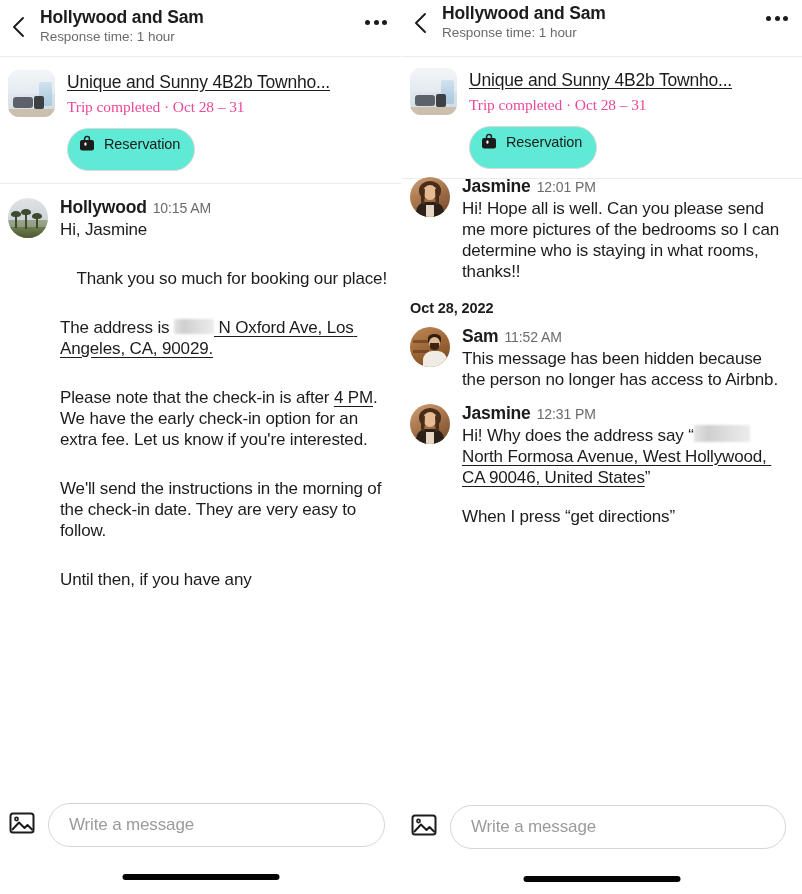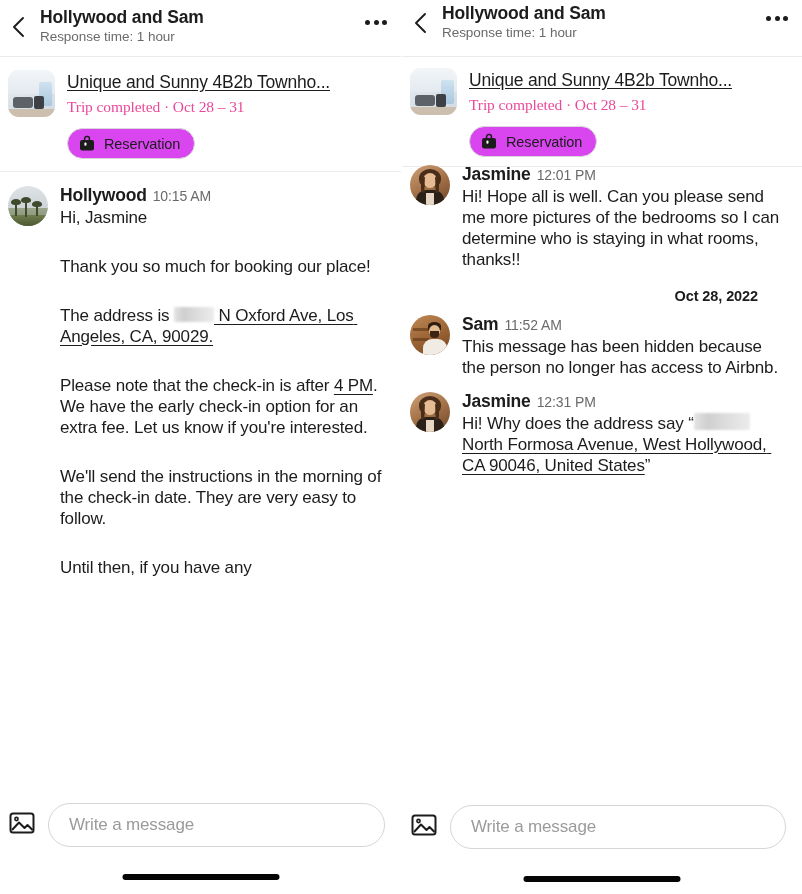--- a/index.html
+++ b/index.html
@@ -142,24 +142,24 @@
     margin-top: 2px;
     letter-spacing: -0.1px;
     font-family: Liberation Serif, serif;
   }
 
   .reservation-btn {
     display: inline-flex;
     align-items: center;
     gap: 9px;
     margin-top: 10px;
-    padding: 6px 14px 6px 11px;
+    padding: 6px 14px 18px 11px;
     border: 1px solid #d8d8d8;
     border-radius: 22px;
-    background: #d946ef;
+    background: #5eead4;
     cursor: pointer;
   }
   .reservation-btn .label {
     font-size: 14.5px;
     color: #1c1c1c;
     letter-spacing: -0.1px;
   }
   .bag-icon { width: 16px; height: 17px; display: block; }
 
   
@@ -285,21 +285,21 @@
     width: 40px;
     height: 15px;
     vertical-align: -1px;
     border-radius: 1px;
     background: linear-gradient(90deg,#e4e4e4,#cfcfcf 25%,#dedede 60%,#ececec);
     filter: blur(1.2px);
   }
   .redact.wide { width: 56px; height: 17px; }
 
   .date-sep {
-    text-align: right;
+    text-align: left;
     font-size: 14.5px;
     font-weight: 700;
     color: #1c1c1c;
     letter-spacing: -0.1px;
     margin: 18px 0 9px 0;
     padding-right: 30px;
   }
 
   
   .composer {
@@ -398,21 +398,21 @@
           <div class="g"></div>
             <div class="p p1"></div>
             <div class="p p2"></div>
             <div class="p p3"></div>
         </div>
         <div class="msg-body">
           <div class="msg-head">
             <span class="msg-name">Hollywood</span><span class="msg-time">10:15 AM</span>
           </div>
           <div class="msg-text">Hi, Jasmine</div>
-          <div class="msg-text" style="margin-top:28px;">Thank you so much for booking our place!</div>
+          <div class="msg-text" style="margin-top:28px;text-align:right;">Thank you so much for booking our place!</div>
           <div class="msg-text" style="margin-top:28px;">The address is <span class="redact"></span><span class="u"> N Oxford Ave, Los Angeles, CA, 90029.</span></div>
           <div class="msg-text" style="margin-top:28px;">Please note that the check-in is after <span class="u">4 PM</span>. We have the early check-in option for an extra fee. Let us know if you're interested.</div>
           <div class="msg-text" style="margin-top:28px;">We'll send the instructions in the morning of the check-in date. They are very easy to follow.</div>
           <div class="msg-text" style="margin-top:28px;">Until then, if you have any</div>
         </div>
       </div>
     </div>
 
     <div class="composer">
       <span>
@@ -512,20 +512,21 @@
             <div class="shirt"></div>
             <div class="hair"></div>
             <div class="face"></div>
             <div class="hair2"></div>
         </div>
         <div class="msg-body">
           <div class="msg-head">
             <span class="msg-name">Jasmine</span><span class="msg-time">12:31 PM</span>
           </div>
           <div class="msg-text"><span>Hi! Why does the address say “</span><span class="redact wide"></span><span class="u">North Formosa Avenue, West Hollywood, CA 90046, United States</span><span>”</span></div>
+          <div class="msg-text" style="margin-top:18px;">When I press “get directions”</div>
         </div>
       </div>
 
     </div>
 
     <div class="composer">
       <span>
         <svg class="image-icon" viewBox="0 0 28 28" fill="none">
           <rect x="2.5" y="4.5" width="23" height="19" rx="2.5" stroke="#1c1c1c" stroke-width="2"></rect>
           <circle cx="8.5" cy="10" r="1.6" stroke="#1c1c1c" stroke-width="1.6"></circle>

